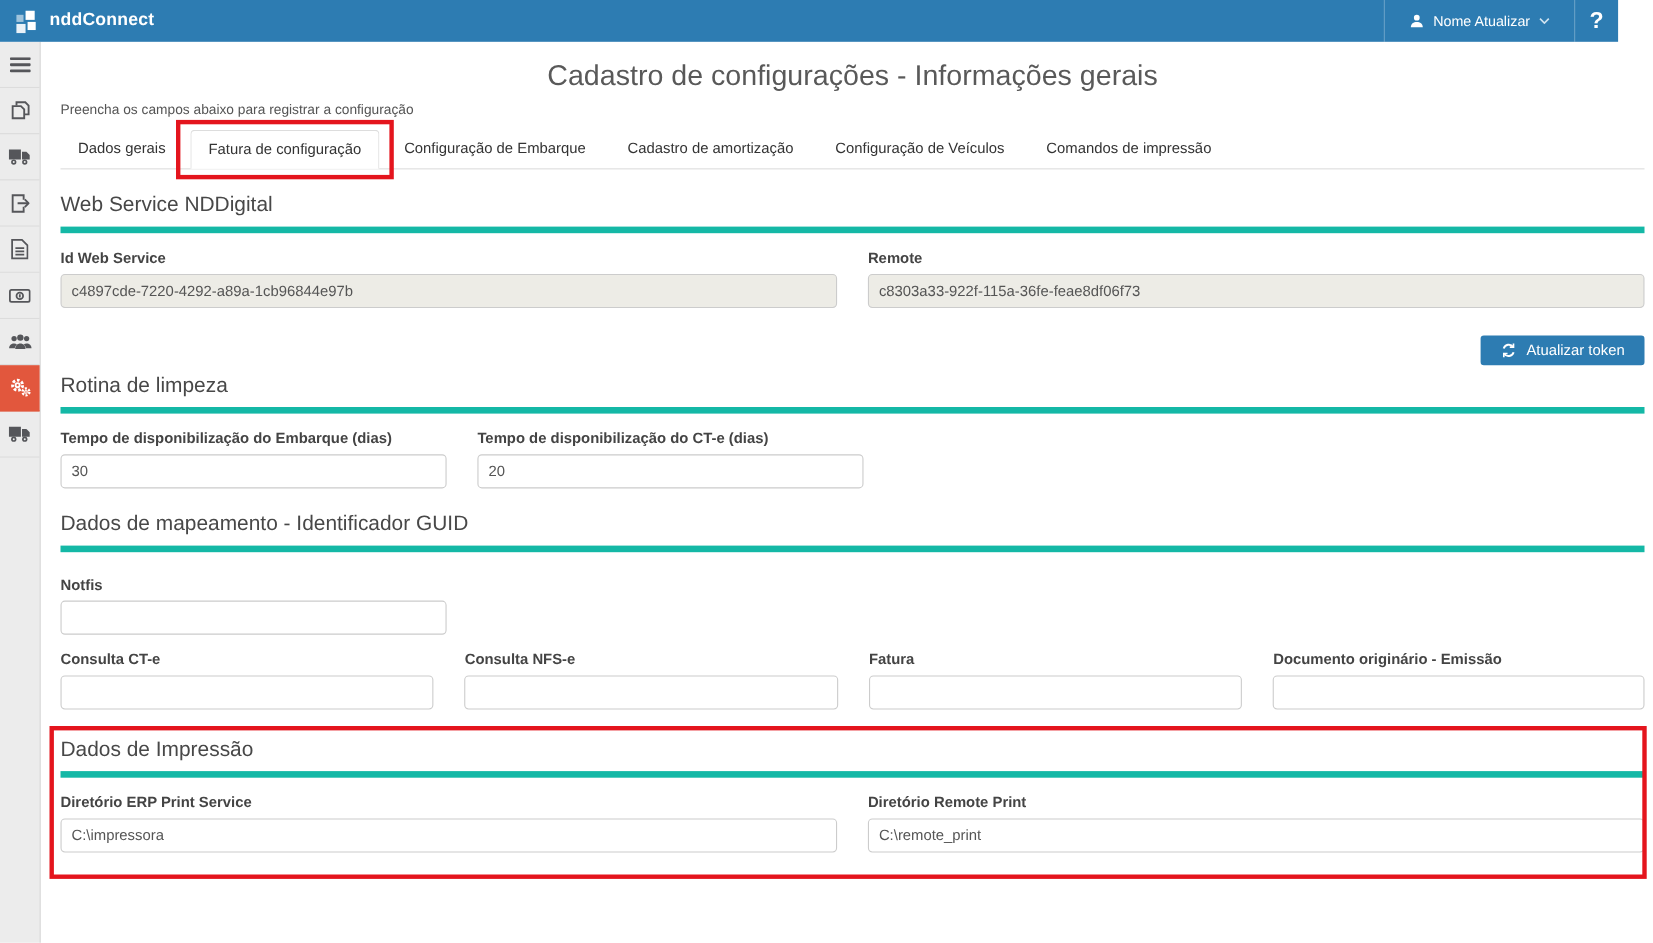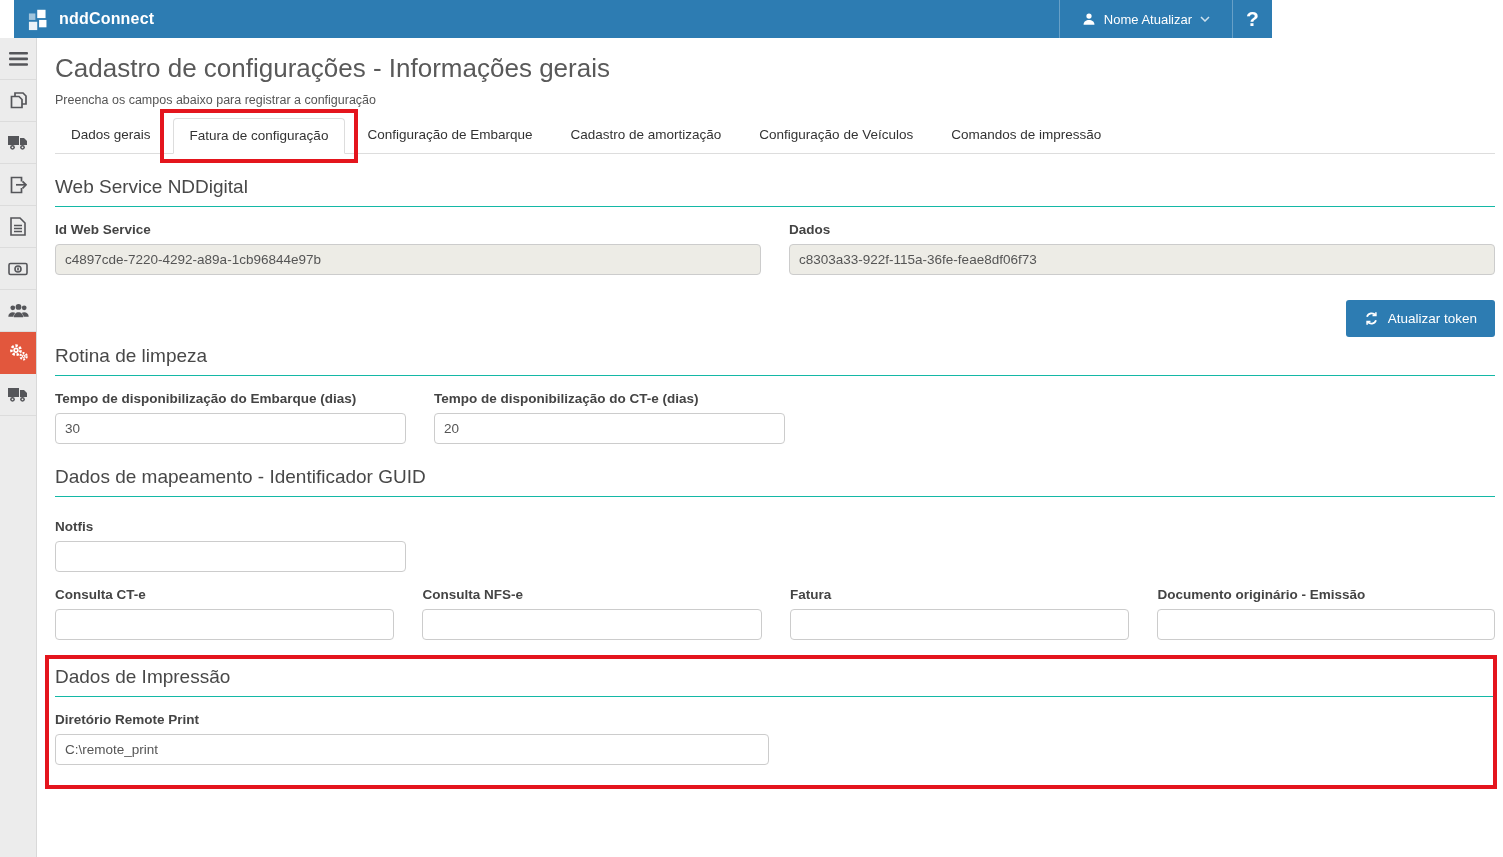--- a/index.html
+++ b/index.html
@@ -1,62 +1,62 @@
 <!DOCTYPE html>
 <html><head>
 <meta charset="utf-8">
 <style>
   * { box-sizing: border-box; margin: 0; padding: 0; }
   html,body { width:1503px; height:857px; overflow:hidden;
     font-family:"Liberation Sans", sans-serif; background:#fff; }
 
   
-  .topbar { position:absolute; left:14px; top:0; width:1258px; height:38px;
+  .topbar { position:absolute; left:0; top:0; width:1471px; height:38px;
     background:#2d7cb2; display:flex; align-items:center; color:#fff; z-index:5; }
   .brand { display:flex; align-items:center; gap:7px; padding-left:14px; }
   .brand-name { font-size:16px; font-weight:700; letter-spacing:.2px; }
   .topbar-right { margin-left:auto; display:flex; align-items:stretch; height:100%; }
   .user-menu { display:flex; align-items:center; gap:8px; padding:0 22px;
     border-left:1px solid rgba(255,255,255,.28); font-size:13px; cursor:pointer; }
   .help-btn { display:flex; align-items:center; justify-content:center; width:40px;
     border-left:1px solid rgba(255,255,255,.28); font-size:21px; font-weight:700; cursor:pointer; }
 
   
   .sidebar { position:absolute; left:0; top:38px; bottom:0; width:37px;
     background:#ececec; border-right:1px solid #d9d9d9; z-index:4; }
   .side-item { height:42px; display:flex; align-items:center; justify-content:center;
     border-bottom:1px solid #dcdcdc; color:#55565a; cursor:pointer; }
   .side-item.active { background:#e2573d; color:#fff; border-bottom-color:#e2573d; }
 
   
   .content { position:absolute; left:37px; top:38px; right:0; bottom:0;
     background:#fff; padding:10px 8px 0 18px; }
-  h1 { font-size:26px; font-weight:400; color:#595959; margin:5px 0 9px; }
+  h1 { font-size:26px; font-weight:400; color:#595959; margin:5px 0 9px;text-align:center; }
   .subtitle { font-size:12.5px; color:#555; }
 
   .tabs { display:flex; border-bottom:1px solid #ddd; margin-top:11px; }
   .tab { padding:9px 16px 10px; font-size:13.5px; color:#333; margin-bottom:-1px;
     margin-right:6px; white-space:nowrap; cursor:pointer; }
   .tab.active { background:#fff; border:1px solid #ddd; border-bottom:1px solid #fff;
     border-radius:4px 4px 0 0; position:relative; }
   .redbox-tab { position:absolute; left:-14px; right:-14px; top:-10px; bottom:-10px;
     border:4px solid #e4151d; pointer-events:none; z-index:6; }
 
   .section-title { font-size:19px; font-weight:400; color:#484848;
-    padding-bottom:8px; border-bottom:1px solid #14b8a6; margin-top:22px; }
+    padding-bottom:8px; border-bottom:6px solid #14b8a6; margin-top:22px; }
   .row { display:flex; gap:28px; margin-top:15px; }
   .field { display:flex; flex-direction:column; }
   .w1 { width:351px; } .w2 { width:714px; } .w1l { width:349px; }
   .field label { font-size:13.5px; font-weight:700; color:#444; margin-bottom:7px; }
   .field input { height:31px; border:1px solid #ccc; border-radius:4px; padding:0 9px;
     font-size:13.5px; color:#555; font-family:inherit; background:#fff; width:100%; }
   .field input:disabled { background:#edece6; color:#555; }
 
   .btn { display:inline-flex; align-items:center; gap:9px; background:#2d7cb2; color:#fff;
-    border:none; border-radius:3px; height:37px; padding:0 18px; font-size:13.5px;
+    border:none; border-radius:3px; height:27px; padding:0 18px; font-size:13.5px;
     font-family:inherit; cursor:pointer;justify-content:center; }
   .btn-row { display:flex; justify-content:flex-end; margin-top:25px; }
 
   .impressao-wrap { position:relative; margin-top:20px; padding-bottom:24px; }
   .impressao-wrap .section-title { margin-top:0; padding-top:6px; }
   .redbox-impressao { position:absolute; left:-10px; right:-2px; top:-5px; bottom:0;
     border:4px solid #e4151d; pointer-events:none; z-index:6; }
   .impressao-wrap .btn-row { margin-top:46px; padding-right:20px; }
 
   svg { display:block; }
@@ -208,21 +208,21 @@
     <div class="tab">Comandos de impressão</div>
   </div>
 
   <div class="section-title">Web Service NDDigital</div>
   <div class="row">
     <div class="field w2">
       <label>Id Web Service</label>
       <input disabled="" value="c4897cde-7220-4292-a89a-1cb96844e97b" style="">
     </div>
     <div class="field w2">
-      <label>Dados</label>
+      <label>Remote</label>
       <input disabled="" value="c8303a33-922f-115a-36fe-feae8df06f73" style="">
     </div>
   </div>
   <div class="btn-row">
     <button class="btn">
       <span>
         <svg width="15" height="15" viewBox="0 0 16 16" fill="none" stroke="#fff" stroke-width="1.9">
           <path d="M3.2 6.2a5.2 5.2 0 0 1 9.2-1.5"></path>
           <path d="M12.8 9.8a5.2 5.2 0 0 1-9.2 1.5"></path>
           <path d="M12.7 1.3v3.6H9.1" stroke-width="1.6"></path>
@@ -269,19 +269,23 @@
       <label>Documento originário - Emissão</label>
       <input value="" style="">
     </div>
   </div>
 
   <div class="impressao-wrap">
     <div class="redbox-impressao"></div>
     <div class="section-title">Dados de Impressão</div>
     <div class="row">
       <div class="field w2">
+        <label>Diretório ERP Print Service</label>
+        <input value="C:\impressora" style="">
+      </div>
+      <div class="field w2">
         <label>Diretório Remote Print</label>
         <input value="C:\remote_print" style="">
       </div>
     </div>
   </div>
 
 </div>
 
 </body></html>

